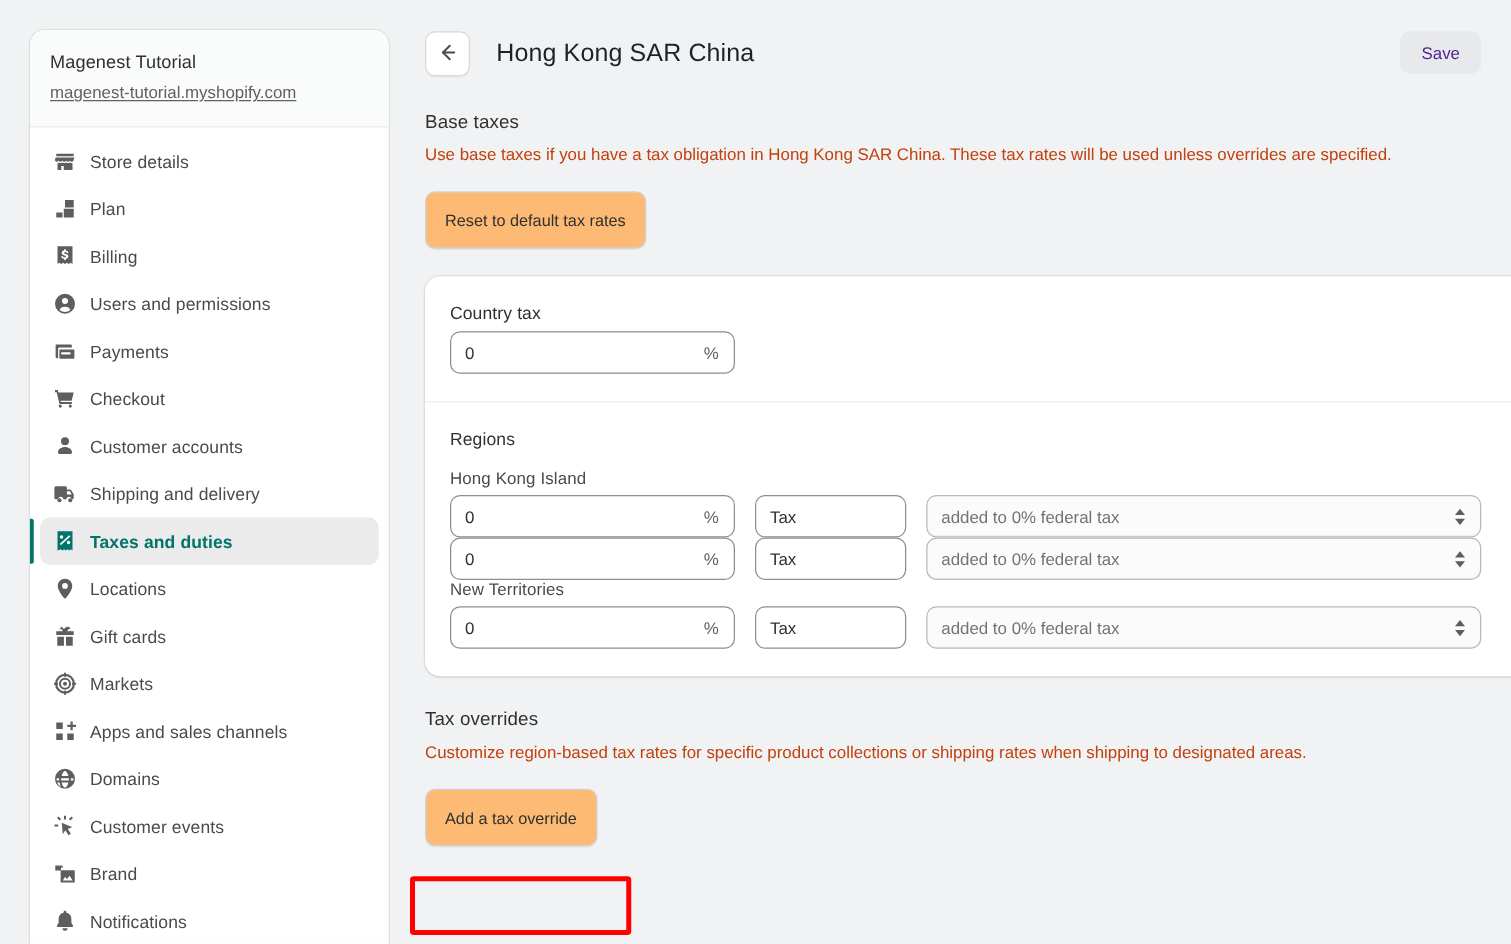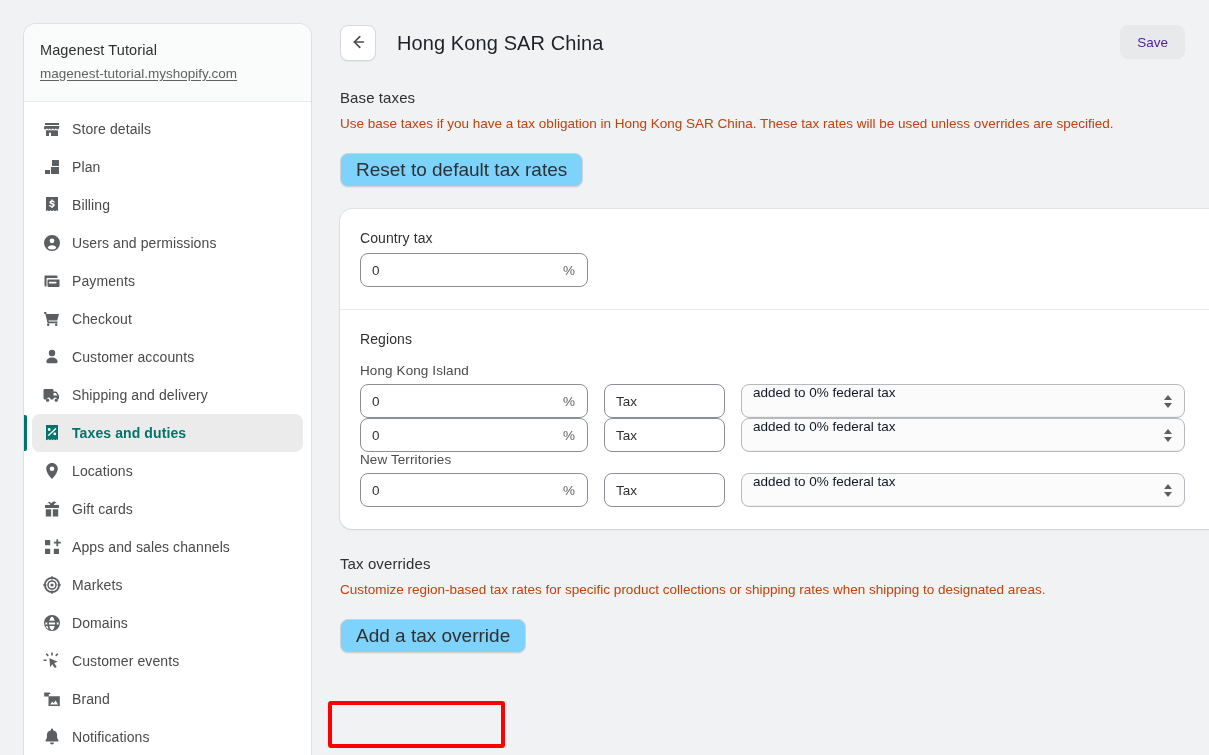--- a/index.html
+++ b/index.html
@@ -109,25 +109,25 @@
     letter-spacing: 0.1px;
     margin-bottom: 8px;
   }
   .sec-desc {
     font-size: 13.5px; color: #c2410c;
     line-height: 20px;
     margin-bottom: 19px;
   }
   .btn {
     display: inline-flex; align-items: center; justify-content: center;
-    height: 34px; padding: 0 15px;
-    background: #7dd3fc;
+    height: 46px; padding: 0 15px;
+    background: #fdba74;
     border: 1px solid #d0d2d5;
     border-radius: 8px;
-    font-size: 19px; color: #303030;
+    font-size: 13px; color: #303030;
     font-family: "Liberation Sans", sans-serif;
     box-shadow: 0 1px 0 rgba(26,26,26,0.06);
   }
 
   
   .card {
     margin-top: 22px;
     background: #ffffff;
     border-radius: 12px;
     box-shadow: 0 0 0 1px rgba(26,26,26,0.07), 0 1px 2px rgba(26,26,26,0.08);
@@ -166,23 +166,23 @@
   }
   .inp-pct { width: 228px; }
   .inp-tax { width: 121px; }
 
   .sel {
     position: relative;
     width: 444px; height: 34px;
     border: 1px solid #b5babe;
     border-radius: 8px;
     background: #fbfbfb;
-    display: flex; align-items: flex-start;
+    display: flex; align-items: center;
     padding: 0 11px;
-    font-size: 13.5px; color: #0f172a;
+    font-size: 13.5px; color: #737373;
     box-shadow: inset 0 -1px 0 rgba(26,26,26,0.05);
   }
   .sel .caret {
     position: absolute; right: 11px; top: 50%;
     transform: translateY(-50%);
     width: 10px; height: 16px;
     display: flex; flex-direction: column;
     align-items: center; justify-content: center; gap: 3px;
   }
   .sel .caret i {
@@ -316,36 +316,36 @@
             <svg viewBox="0 0 20 20">
               <path d="M6.3 2.4c1 0 1.95.65 2.6 1.5.1.14.2.28.3.43.1-.15.2-.3.3-.44.65-.84 1.6-1.49 2.6-1.49 1.4 0 2.4 1.05 2.4 2.35 0 .43-.1.82-.27 1.15H17V9H3V5.9h3.07a2.6 2.6 0 0 1-.27-1.15c0-1.3 1-2.35 2.5-2.35zm0 1.6c-.5 0-.8.33-.8.75 0 .5.45.95 1.05 1.15h1.6c-.3-.9-1.1-1.9-1.85-1.9zm7.4 0c-.75 0-1.55 1-1.85 1.9h1.6c.6-.2 1.05-.65 1.05-1.15 0-.42-.3-.75-.8-.75zM3.8 10.3h5.35v7.3H3.8v-7.3zm7 0h5.4v7.3h-5.4v-7.3z"></path>
             </svg>
           </span>
         <span>Gift cards</span>
       </div>
 
       <div class="sb-item">
         <span class="sb-ico">
             <svg viewBox="0 0 20 20">
-              <path d="M3 3h5.2v5.2H3V3zm0 8.8h5.2V17H3v-5.2zm8.8 0H17V17h-5.2v-5.2zM14.4 2.2h1.8v2.6h2.6v1.8h-2.6v2.6h-1.8V6.6h-2.6V4.8h2.6V2.2z"></path>
-            </svg>
-          </span>
-        <span>Apps and sales channels</span>
-      </div>
-
-      <div class="sb-item">
-        <span class="sb-ico">
-            <svg viewBox="0 0 20 20">
               <path d="M10 2a8 8 0 1 0 0 16 8 8 0 0 0 0-16zm0 1.8a6.2 6.2 0 1 1 0 12.4 6.2 6.2 0 0 1 0-12.4z"></path>
               <path d="M10 5.2a4.8 4.8 0 1 0 0 9.6 4.8 4.8 0 0 0 0-9.6zm0 1.6a3.2 3.2 0 1 1 0 6.4 3.2 3.2 0 0 1 0-6.4z"></path>
               <circle cx="10" cy="10" r="1.6"></circle>
               <path d="M9.2 1.2h1.6v3.2H9.2zm0 14.4h1.6v3.2H9.2zM1.2 9.2h3.2v1.6H1.2zm14.4 0h3.2v1.6h-3.2z"></path>
             </svg>
           </span>
         <span>Markets</span>
+      </div>
+
+      <div class="sb-item">
+        <span class="sb-ico">
+            <svg viewBox="0 0 20 20">
+              <path d="M3 3h5.2v5.2H3V3zm0 8.8h5.2V17H3v-5.2zm8.8 0H17V17h-5.2v-5.2zM14.4 2.2h1.8v2.6h2.6v1.8h-2.6v2.6h-1.8V6.6h-2.6V4.8h2.6V2.2z"></path>
+            </svg>
+          </span>
+        <span>Apps and sales channels</span>
       </div>
 
       <div class="sb-item">
         <span class="sb-ico">
             <svg viewBox="0 0 20 20">
               <path d="M10 2a8 8 0 1 0 0 16 8 8 0 0 0 0-16zm0 1.7c.95 0 2.15 1.6 2.67 4.15H7.33C7.85 5.3 9.05 3.7 10 3.7zM5.6 7.85A9.4 9.4 0 0 1 6.8 4.3a6.35 6.35 0 0 0-3.1 3.55h1.9zm7.6 0h1.9a6.35 6.35 0 0 0-3.1-3.55 9.4 9.4 0 0 1 1.2 3.55zM3.35 9.5h1.95a14 14 0 0 0 0 1.9H3.35a6.4 6.4 0 0 1 0-1.9zm3.6 0h6.1a13 13 0 0 1 0 1.9h-6.1a13 13 0 0 1 0-1.9zm7.75 0h1.95a6.4 6.4 0 0 1 0 1.9h-1.95a14 14 0 0 0 0-1.9zM7.33 13.05h5.34C12.15 15.6 10.95 17.2 10 17.2s-2.15-1.6-2.67-4.15zm-1.73 0a9.4 9.4 0 0 0 1.2 3.55 6.35 6.35 0 0 1-3.1-3.55h1.9z"></path>
             </svg>
           </span>
         <span>Domains</span>
       </div>

